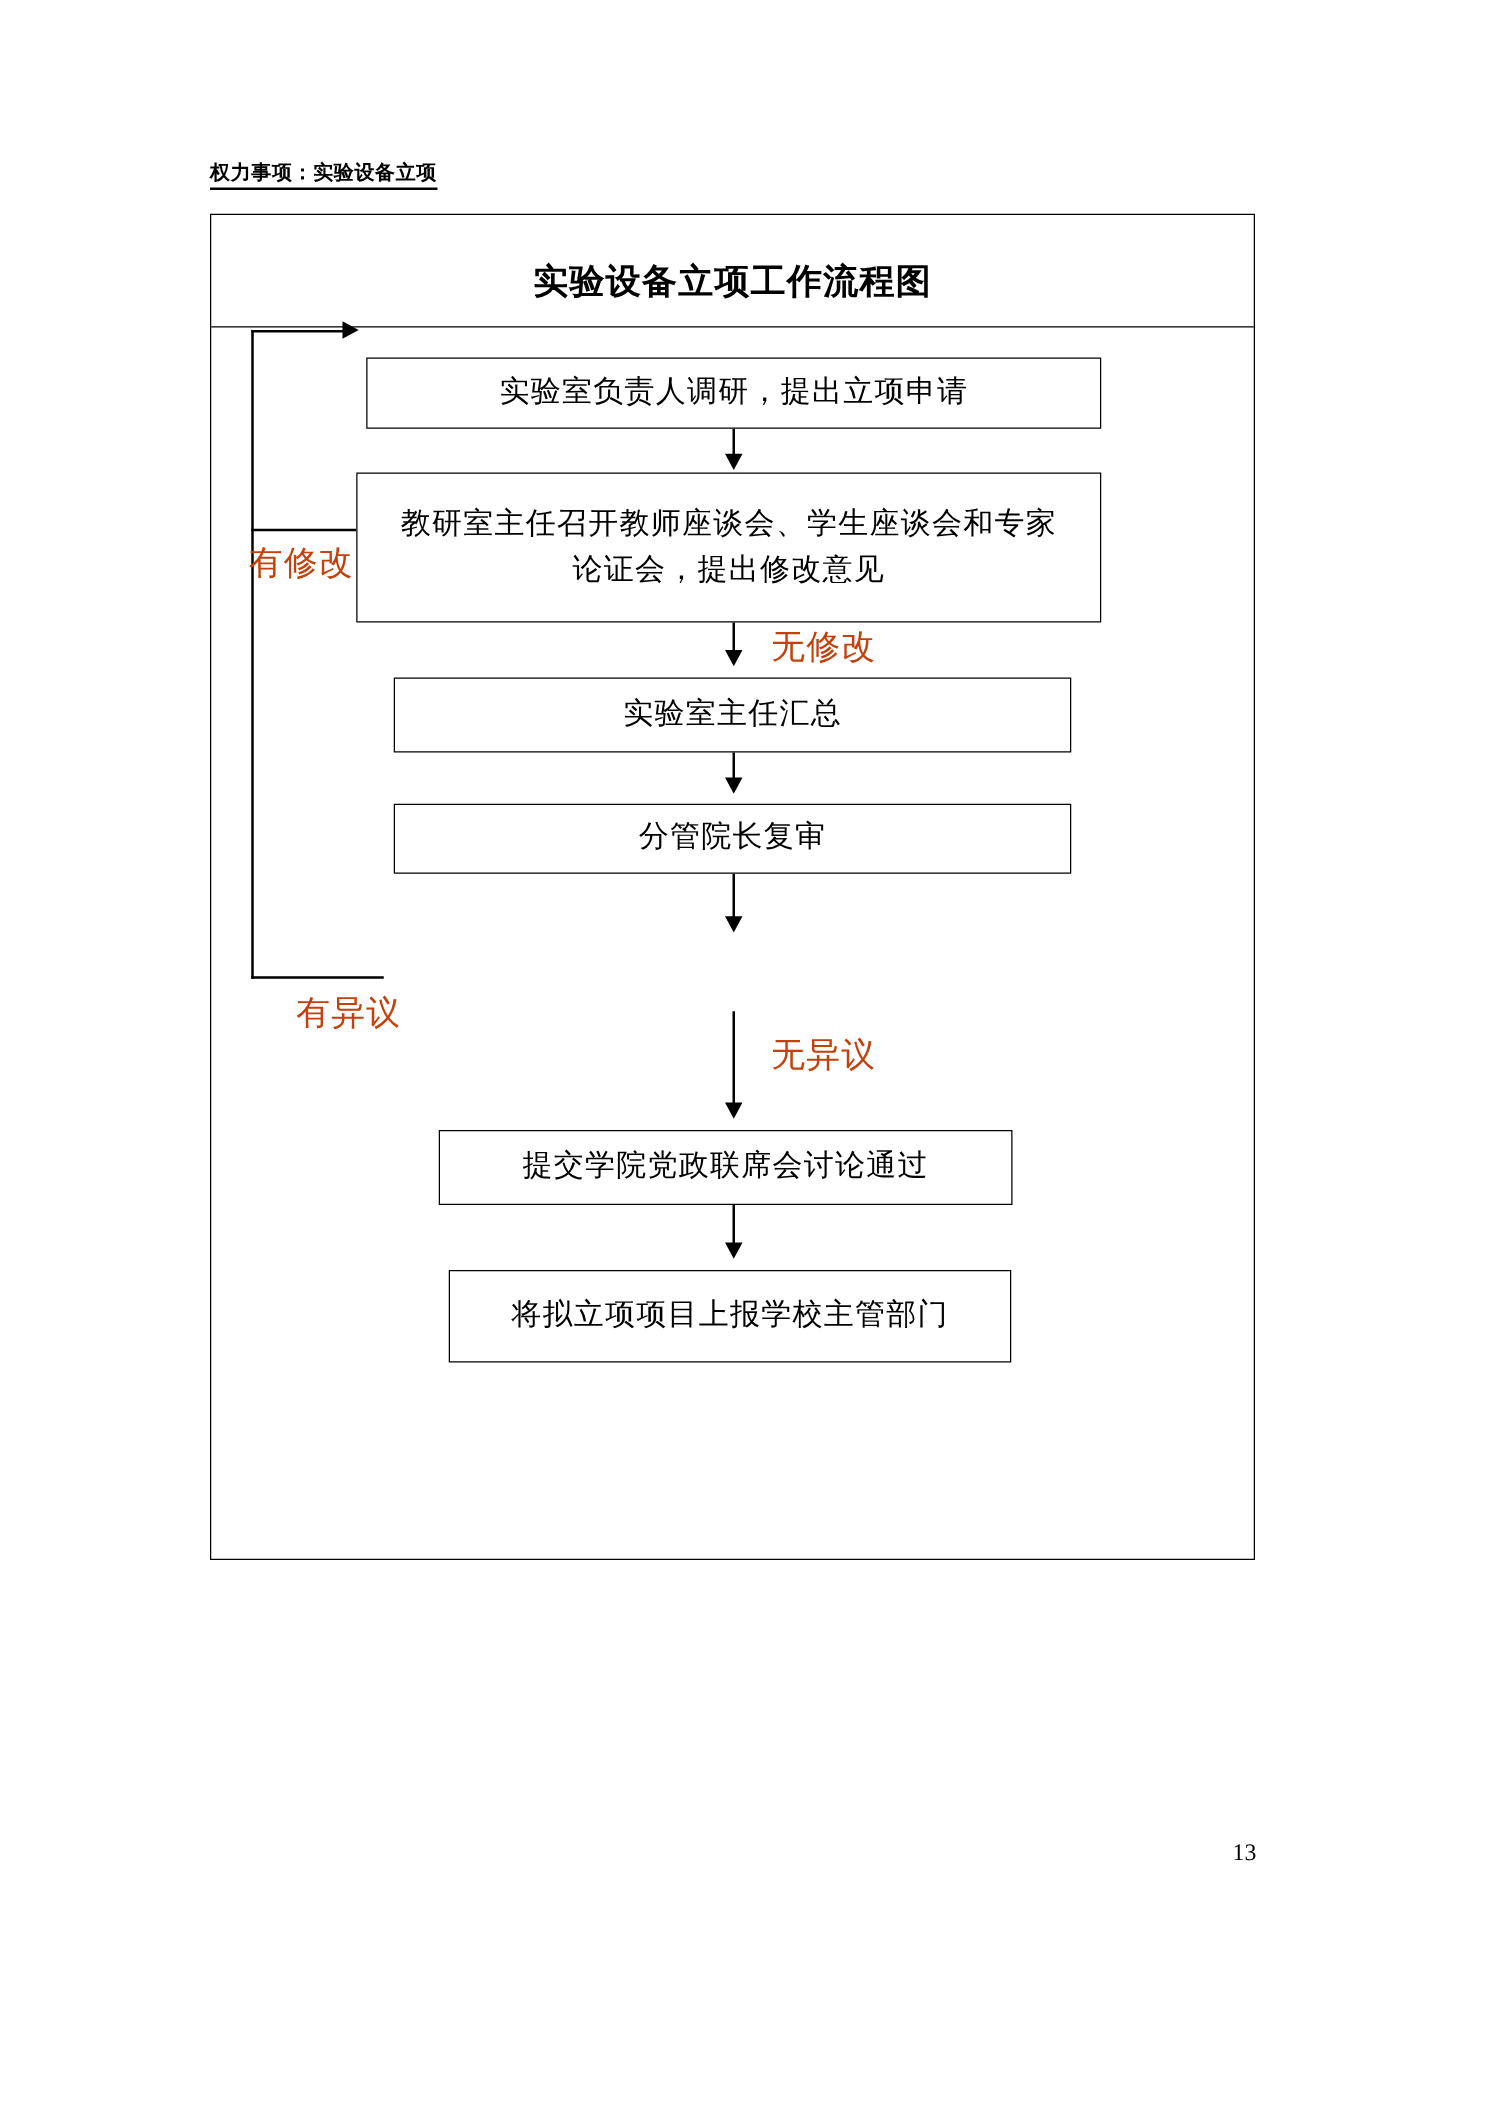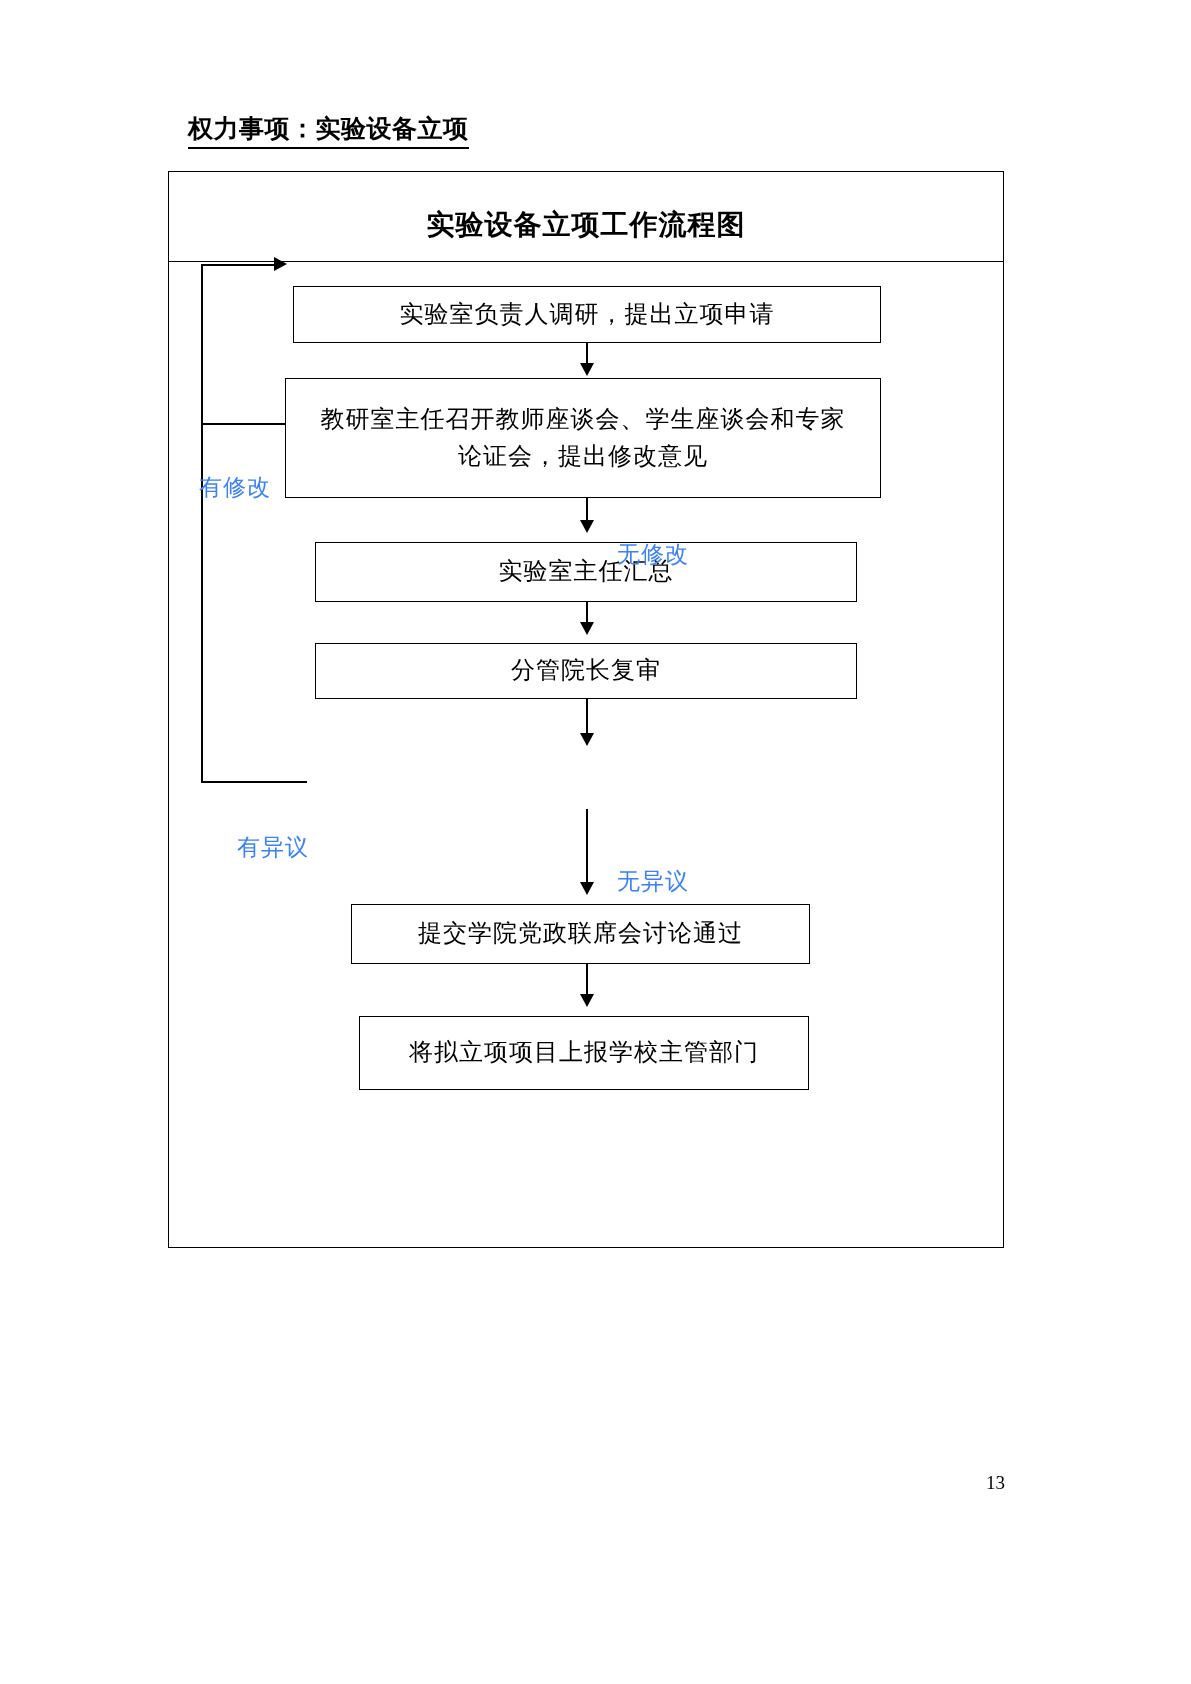--- a/index.html
+++ b/index.html
@@ -13,30 +13,29 @@
     position: relative;
     font-family: "Liberation Serif", "DejaVu Serif", serif;
     color: #000000;
     overflow: hidden;
   }
 
   
   .page-header {
     position: absolute;
     left: 168px;
-    top: 114px;
+    top: 128px;
     font-family: "DejaVu Sans", "Liberation Sans", sans-serif;
     font-weight: bold;
-    font-size: 25px;
+    font-size: 16px;
     letter-spacing: 0.5px;
     line-height: 1.2;
     border-bottom: 2px solid #000;
     padding-bottom: 3px;
     white-space: nowrap;
-    margin-left: 20px;
   }
 
   
   .frame {
     position: absolute;
     left: 168px;
     top: 171px;
     width: 836px;
     height: 1077px;
     border: 1.5px solid #000;
@@ -146,25 +145,24 @@
   #fb1-a  { left: 105px; top: 11px; }
 
   
   #fb2-h  { left: 32px;  top: 535px; width: 106px; }
   #fb2-v  { left: 32px;  top: 18px;  height: 519px; }
 
   
   .edge-label {
     position: absolute;
     font-family: "Liberation Serif", "DejaVu Serif", serif;
-    font-size: 23px;
+    font-size: 27px;
     letter-spacing: 1px;
     white-space: nowrap;
-    color: #3b82f6;
-    margin-top: 40px;
+    color: #c2410c;
   }
   #lbl-youxiugai { left: 30px;  top: 186px; }
   #lbl-wuxiugai  { left: 448px; top: 253px; }
   #lbl-youyiyi   { left: 68px;  top: 546px; }
   #lbl-wuyiyi    { left: 448px; top: 580px; }
 
   
   .page-number {
     position: absolute;
     right: 186px;

